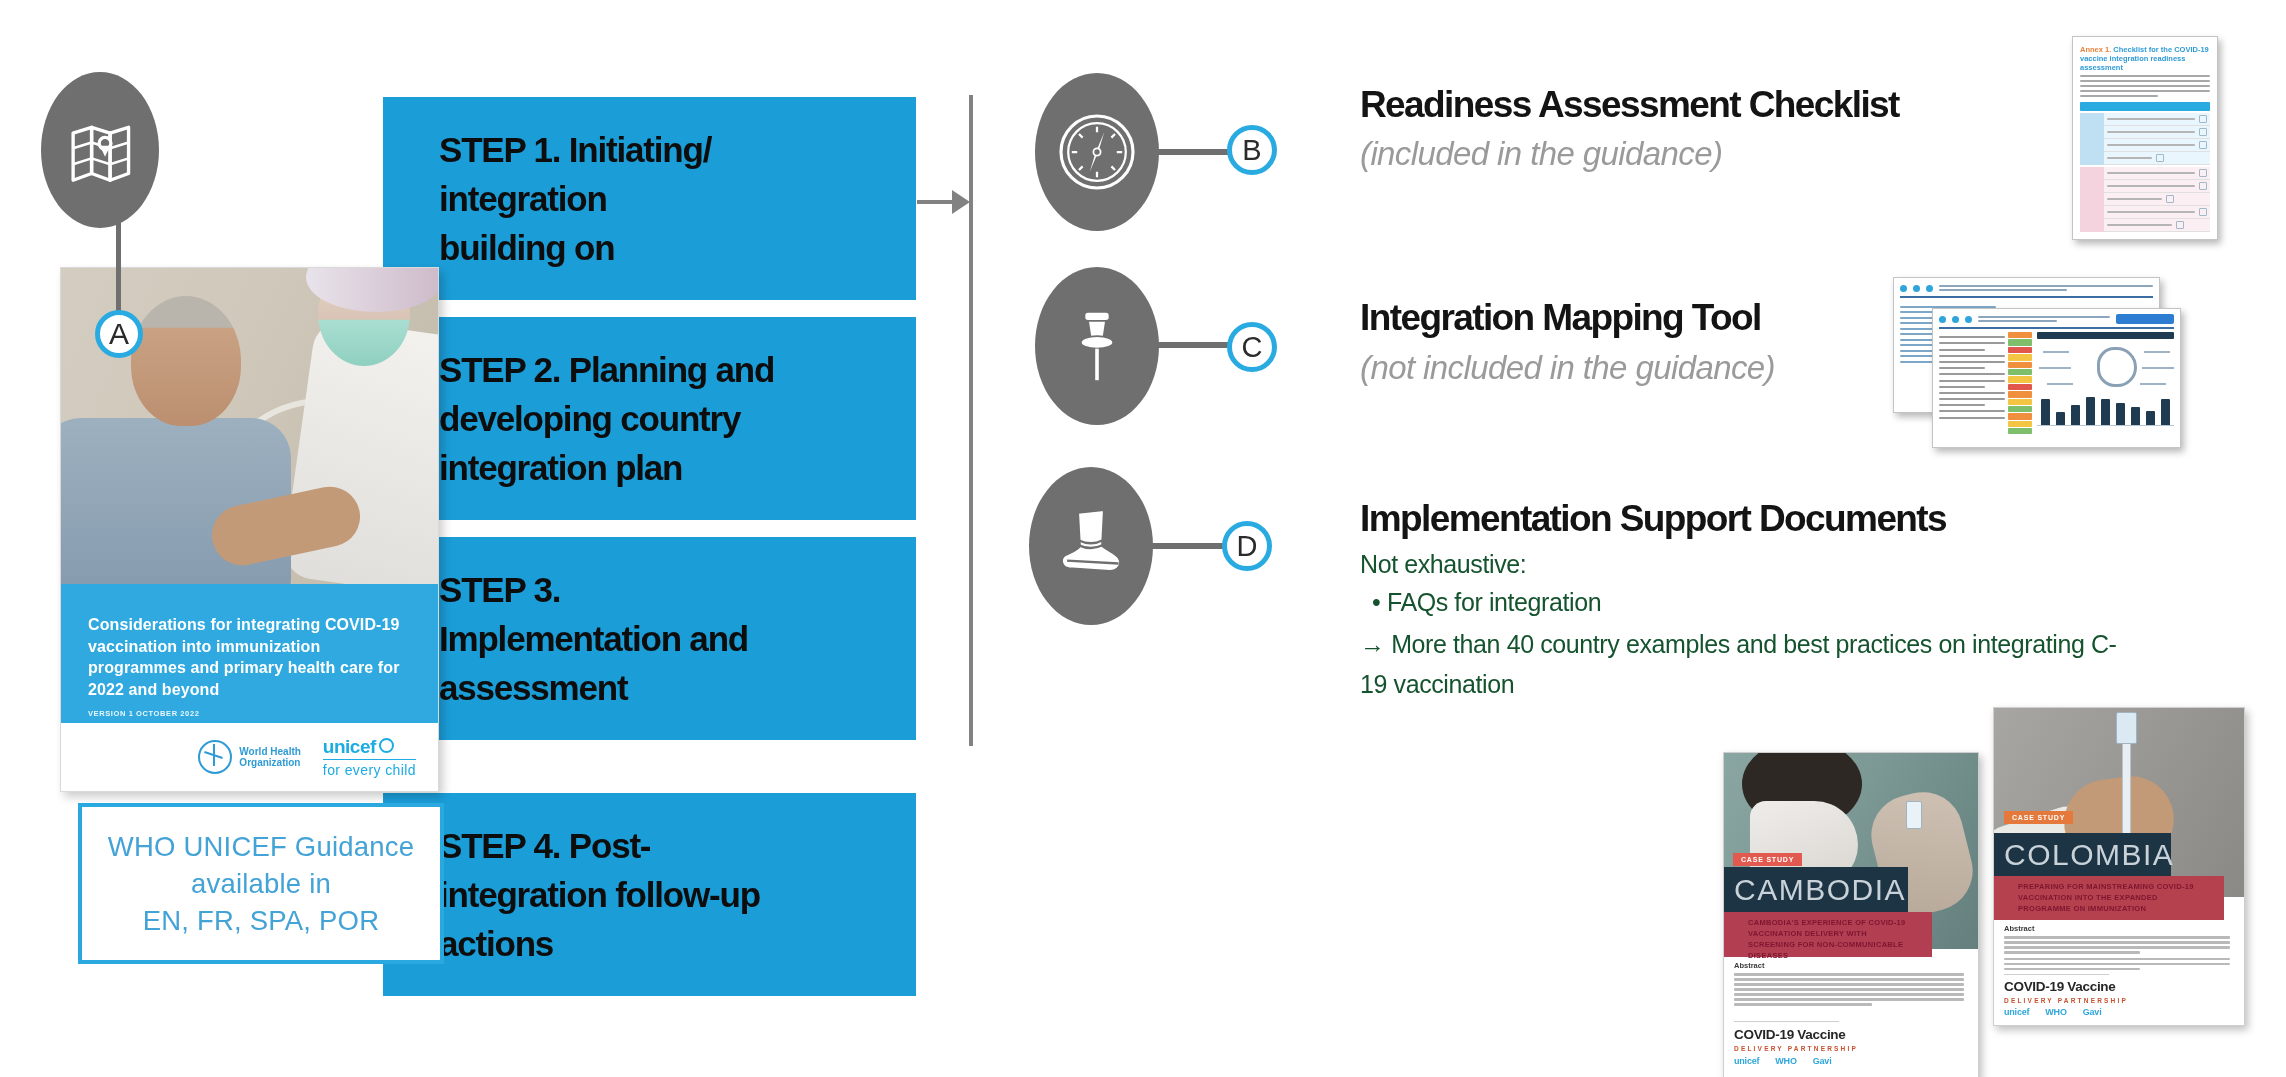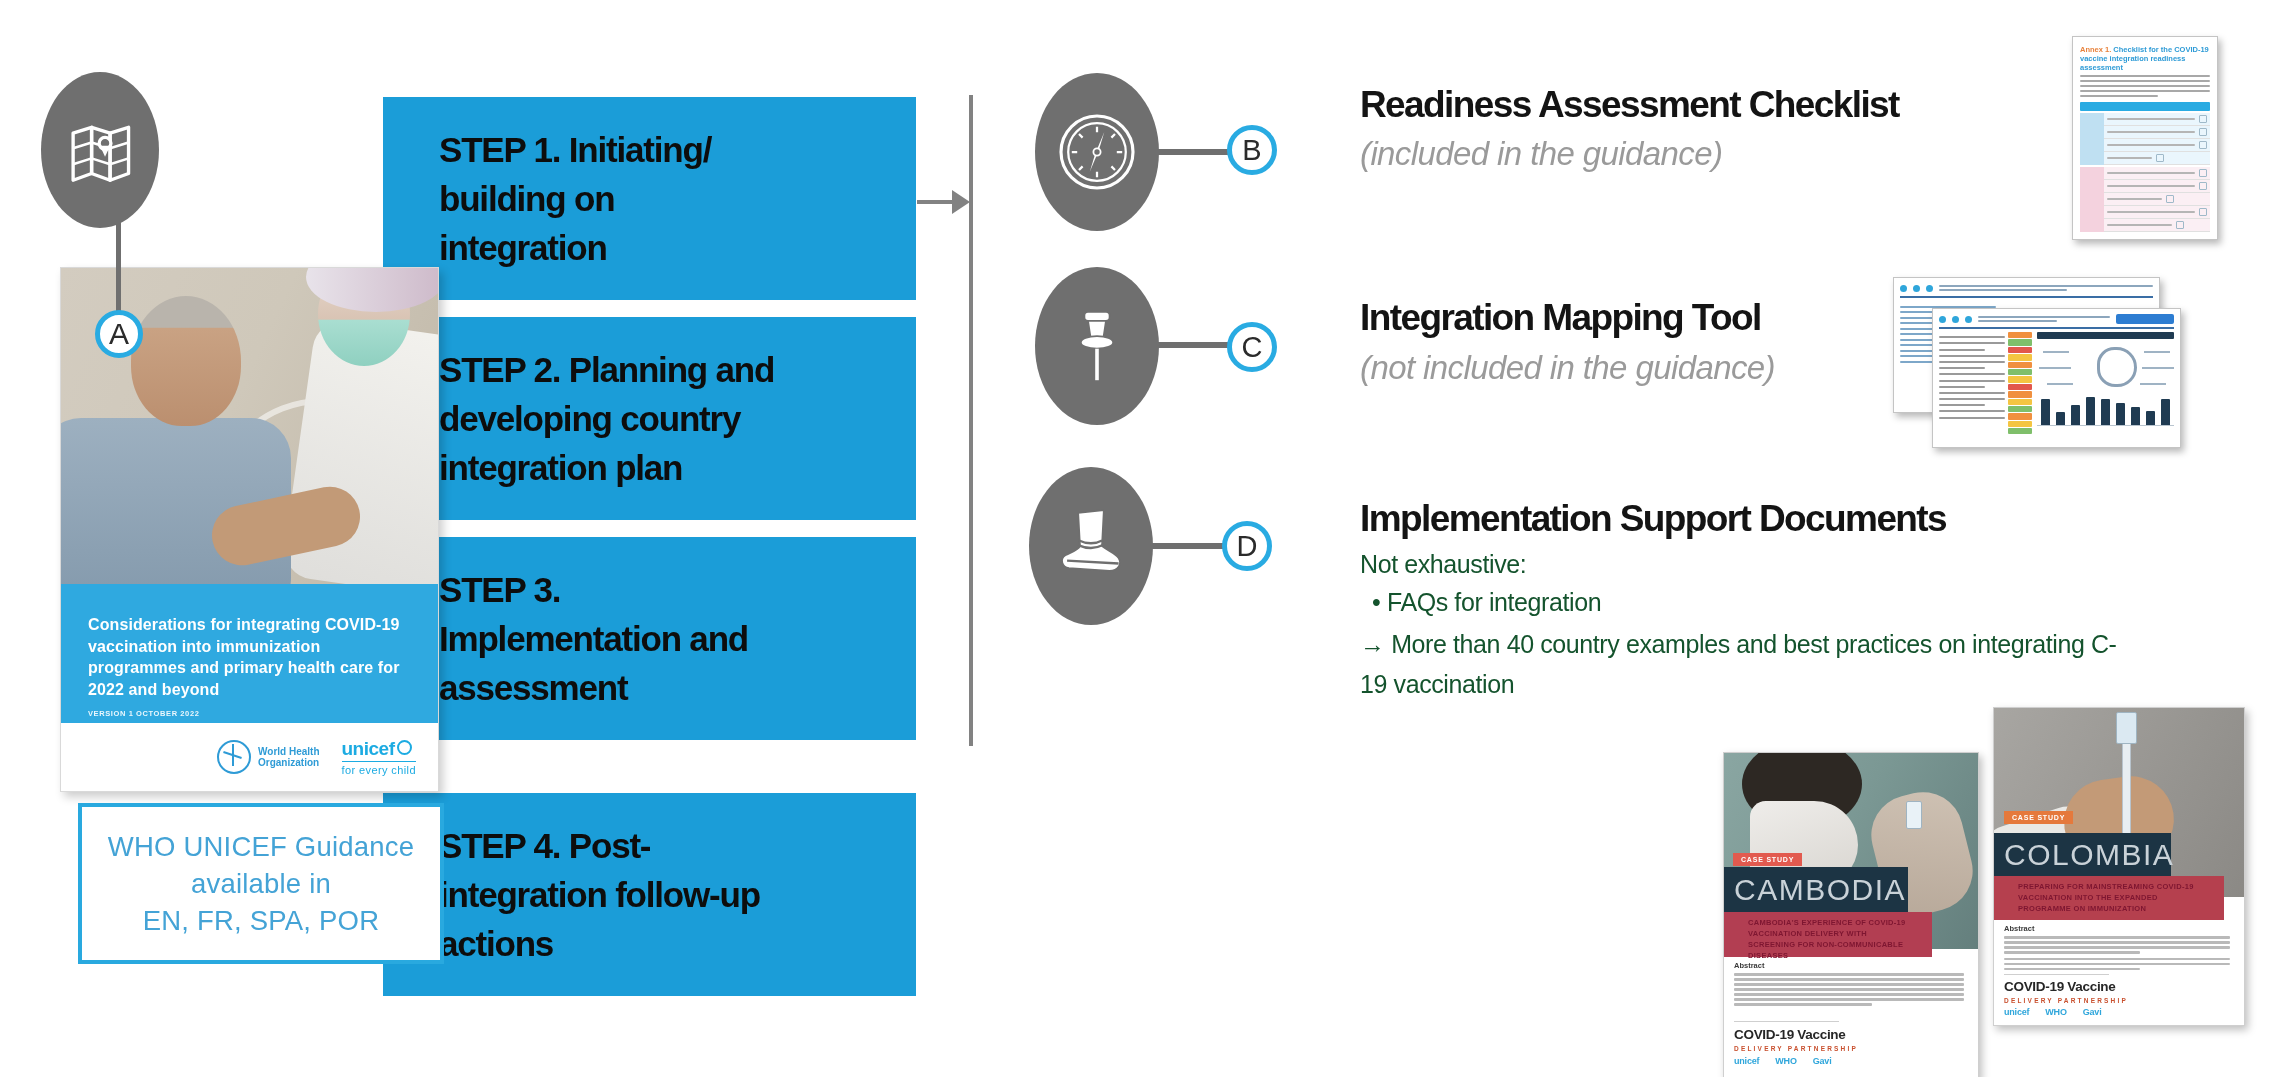--- a/index.html
+++ b/index.html
@@ -40,21 +40,21 @@
   .cover-footer{position:absolute;left:0;top:455px;width:100%;height:68px;background:#fff;display:flex;
     align-items:center;justify-content:flex-end;gap:22px;padding-right:22px;box-sizing:border-box;}
   .who-logo{display:flex;align-items:center;gap:7px;}
   .who-emblem{width:30px;height:30px;border-radius:50%;border:2px solid #2E9BD6;position:relative;}
   .who-emblem:before{content:"";position:absolute;left:13px;top:2px;width:2px;height:22px;background:#2E9BD6;}
   .who-emblem:after{content:"";position:absolute;left:4px;top:12px;width:19px;height:2px;background:#2E9BD6;transform:rotate(18deg);}
   .who-text{color:#2E9BD6;font-size:10px;font-weight:700;line-height:11px;}
   .unicef-logo{color:#1CABE2;text-align:left;}
   .unicef-word{font-size:19px;font-weight:700;letter-spacing:-.5px;}
   .unicef-dot{display:inline-block;width:11px;height:11px;border-radius:50%;border:2px solid #1CABE2;margin-left:3px;}
-  .unicef-tag{font-size:11px;border-top:1.5px solid #1CABE2;padding-top:2px;margin-top:1px;letter-spacing:.4px;}
+  .unicef-tag{font-size:14px;border-top:1.5px solid #1CABE2;padding-top:2px;margin-top:1px;letter-spacing:.4px;}
 
   #guidance-box{left:78px;top:803px;width:358px;height:153px;border:4px solid #29A9DF;background:#fff;z-index:3;
     display:flex;flex-direction:column;align-items:center;justify-content:center;
     color:#44A3D6;font-size:27.5px;line-height:37px;text-align:center;letter-spacing:.2px;}
 
   
   .step{left:383px;width:533px;height:203px;background:#1B9DD8;z-index:1;display:flex;flex-direction:column;
         justify-content:center;padding-left:56px;box-sizing:border-box;}
   .step div{font-size:35px;font-weight:700;line-height:49px;color:#0d0d0d;letter-spacing:-1.2px;}
   #step1{top:97px;} #step2{top:317px;} #step3{top:537px;} #step4{top:757px;margin-top:36px;}
@@ -197,22 +197,22 @@
   </div>
 
   <div class="abs" id="guidance-box">
     <div>WHO UNICEF Guidance</div>
     <div>available in</div>
     <div>EN, FR, SPA, POR</div>
   </div>
 
   <div class="abs step" id="step1">
     <div>STEP 1. Initiating/</div>
+    <div>integration</div>
     <div>building on</div>
-    <div>integration</div>
   </div>
   <div class="abs step" id="step2">
     <div>STEP 2. Planning and</div>
     <div>developing country</div>
     <div>integration plan</div>
   </div>
   <div class="abs step" id="step3">
     <div>STEP 3.</div>
     <div>Implementation and</div>
     <div>assessment</div>

